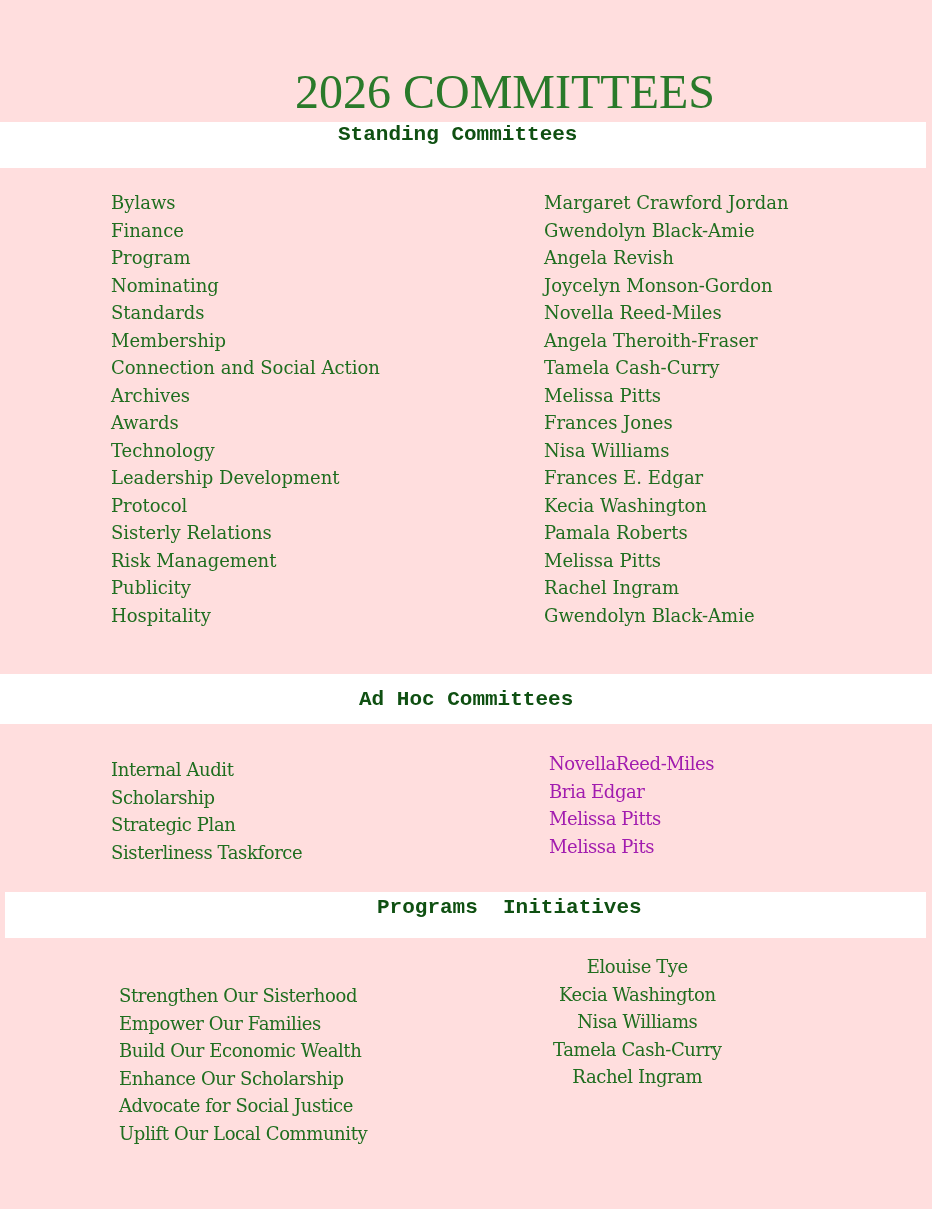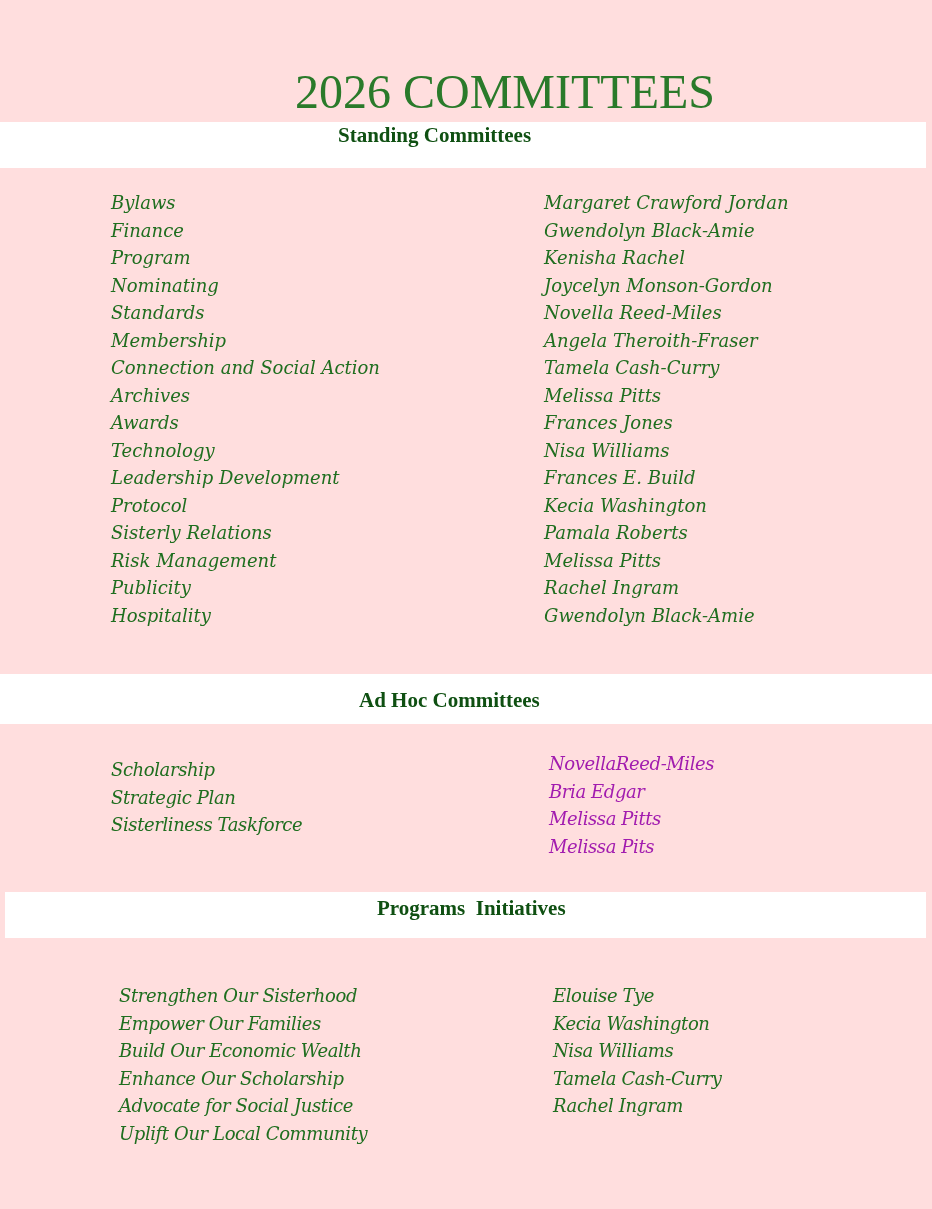--- a/index.html
+++ b/index.html
@@ -27,34 +27,33 @@
       letter-spacing: 0px;
       margin: 0;
       font-weight: normal;
     }
     .band {
       position: absolute;
       background: #ffffff;
     }
     .band-heading {
       position: absolute;
-      font-family: Liberation Serif, serif;
+      font-family: Liberation Mono, monospace;
       font-weight: bold;
       font-size: 21px;
       color: #0f5012;
       white-space: pre;
       margin: 0;
       text-align: center;
     }
     .list {
       position: absolute;
       margin: 0;
       padding: 0;
       list-style: none;
-      font-style: italic;
     }
     .list li {
       font-family: "DejaVu Serif", "Liberation Serif", serif;
       font-size: 18px;
       line-height: 27.5px;
       height: 27.5px;
       color: #1f6e1f;
       white-space: nowrap;
     }
     .list.bright li {
@@ -87,40 +86,41 @@
   <li>Protocol</li>
   <li>Sisterly Relations</li>
   <li>Risk Management</li>
   <li>Publicity</li>
   <li>Hospitality</li>
 </ul>
 
 <ul class="list" style="left:544px; top:189px;">
   <li>Margaret Crawford Jordan</li>
   <li>Gwendolyn Black-Amie</li>
-  <li>Kenisha Rachel</li>
+  <li>Angela Revish</li>
   <li>Joycelyn Monson-Gordon</li>
   <li>Novella Reed-Miles</li>
   <li>Angela Theroith-Fraser</li>
   <li>Tamela Cash-Curry</li>
   <li>Melissa Pitts</li>
   <li>Frances Jones</li>
   <li>Nisa Williams</li>
-  <li>Frances E. Build</li>
+  <li>Frances E. Edgar</li>
   <li>Kecia Washington</li>
   <li>Pamala Roberts</li>
   <li>Melissa Pitts</li>
   <li>Rachel Ingram</li>
   <li>Gwendolyn Black-Amie</li>
 </ul>
 
 <div class="band" style="left:0; top:674px; width:932px; height:50px;"></div>
 <h2 class="band-heading" style="left:359px; top:686px; line-height:28px;">Ad Hoc Committees</h2>
 
 <ul class="list condensed" style="left:111px; top:756px;">
+  <li>Internal Audit</li>
   <li>Scholarship</li>
   <li>Strategic Plan</li>
   <li>Sisterliness Taskforce</li>
 </ul>
 
 <ul class="list bright condensed" style="left:549px; top:750px;">
   <li>NovellaReed-Miles</li>
   <li>Bria Edgar</li>
   <li>Melissa Pitts</li>
   <li>Melissa Pits</li>
@@ -131,19 +131,19 @@
 
 <ul class="list condensed" style="left:119px; top:982px;">
   <li>Strengthen Our Sisterhood</li>
   <li>Empower Our Families</li>
   <li>Build Our Economic Wealth</li>
   <li>Enhance Our Scholarship</li>
   <li>Advocate for Social Justice</li>
   <li>Uplift Our Local Community</li>
 </ul>
 
-<ul class="list condensed" style="left:553px; top:982px;">
+<ul class="list condensed" style="left:553px; top:953px;text-align:center;">
   <li>Elouise Tye</li>
   <li>Kecia Washington</li>
   <li>Nisa Williams</li>
   <li>Tamela Cash-Curry</li>
   <li>Rachel Ingram</li>
 </ul>
 
 </body></html>

